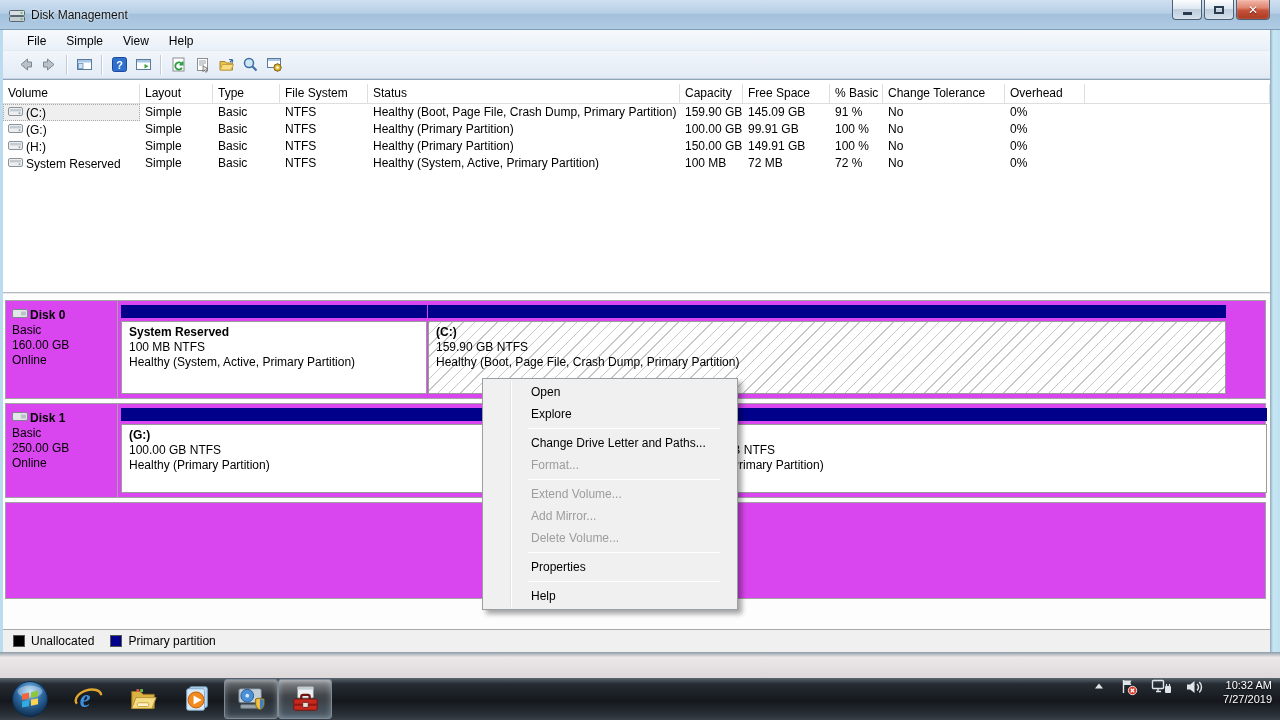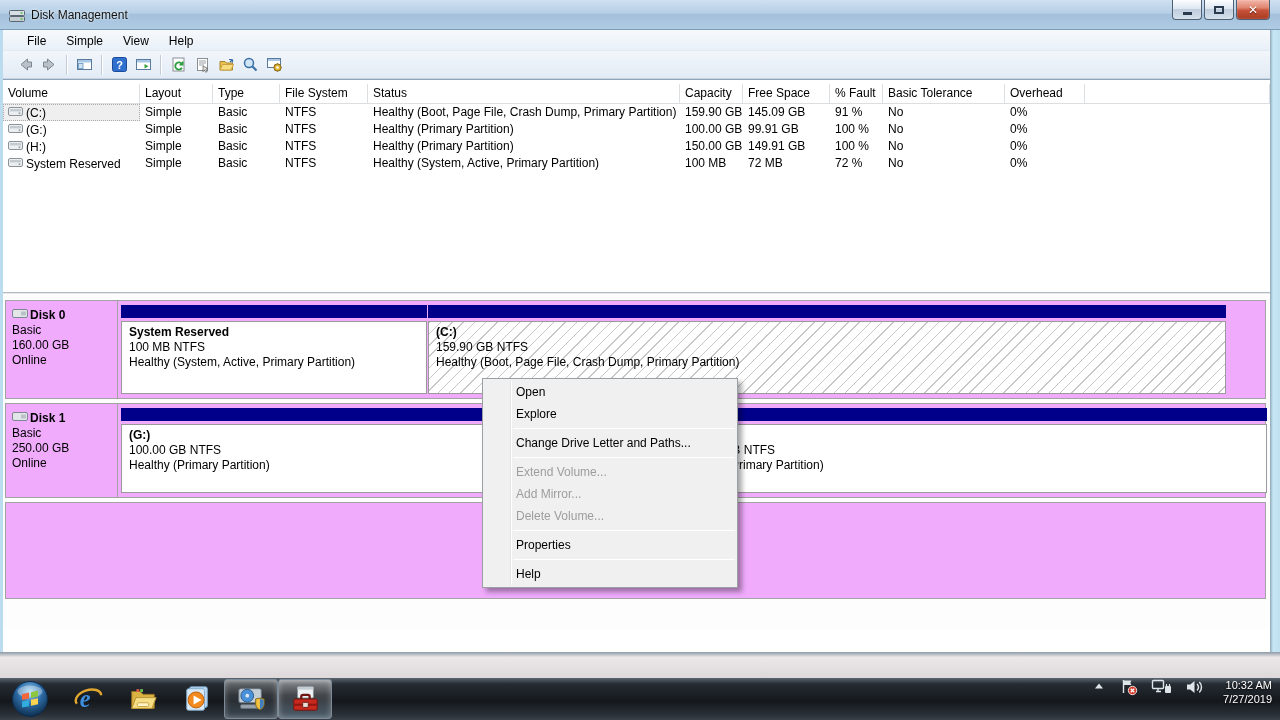--- a/index.html
+++ b/index.html
@@ -41,21 +41,21 @@
   .lv-head { height:20px; margin-top:4px; }
   .lv-head > div { border-right:1px solid #dcdfe2; border-bottom:1px solid #dcdfe2; padding:2px 0 0 5px; background:#fff; white-space:nowrap; overflow:hidden; }
   .lv-row { height:17px; }
   .lv-row > div { padding:1px 0 0 5px; white-space:nowrap; overflow:hidden; }
   .vol-cell { display:flex; align-items:center; gap:3px; }
   .vol-cell.sel { background:#efefef; outline:1px dotted #a9a9a9; outline-offset:-1px; }
 
   .splitline { position:absolute; left:0; right:0; top:212px; height:2px; background:linear-gradient(180deg,#9aa5b1,#fff); }
 
   .graph { position:absolute; left:0; right:0; top:214px; height:335px; background:#fdfdfd; }
-  .disk-row { position:absolute; left:2px; width:1261px; background:#f0abfc; border:1px solid #a3a3a3; }
+  .disk-row { position:absolute; left:2px; width:1261px; background:#d946ef; border:1px solid #a3a3a3; }
   .disk-label { position:absolute; left:0; top:0; bottom:0; width:112px; border-right:1px solid #a3a3a3; padding:7px 0 0 6px; line-height:15px; }
   .disk-label .dname { font-weight:bold; display:flex; align-items:center; gap:2px; }
   .part-area { position:absolute; left:113px; top:0; right:0; bottom:0; }
   .part { position:absolute; top:4px; bottom:4px; }
   .part .band { height:13px; background:#00008B; }
   .part .pbody { position:absolute; left:0; right:0; top:16px; bottom:0; background:#fff; border:1px solid #9a9a9a; padding:3px 0 0 7px; line-height:15px; white-space:nowrap; overflow:hidden; }
   .part.selected .pbody { background-image:repeating-linear-gradient(135deg,#c7c7c7 0 1px,rgba(0,0,0,0) 1px 8px); }
   .part .plabel { font-weight:bold; }
 
   .legendbar { position:absolute; left:0; right:0; bottom:0; height:23px; background:#f0f0f0; border-top:1px solid #a8a8a8;
@@ -63,21 +63,21 @@
   .swatch { width:12px; height:12px; border:1px solid #555; }
   .swatch.unalloc { background:#000000; }
   .swatch.primary { background:#00008B; margin-left:10px; }
 
   .glass-left { position:absolute; left:0; top:30px; bottom:68px; width:3px; background:#badcee; }
   .glass-right { position:absolute; right:0; top:30px; bottom:68px; width:10px; background:linear-gradient(90deg,#8fa8b8,#c6e6f4 30%,#bfe0ef); }
   .glass-bottom { position:absolute; left:0; right:0; bottom:42px; height:26px; background:linear-gradient(180deg,#8d9aa6,#ece7e9 20%,#ddd8da); }
 
   
   .cmenu { position:absolute; left:482px; top:378px; width:256px; background:#f0f0f0; border:1px solid #9a9fa4;
-    box-shadow:4px 4px 5px rgba(0,0,0,0.35); padding:2px 0; z-index:50; }
+    box-shadow:4px 4px 5px rgba(0,0,0,0.35); padding:2px 15px; z-index:50; }
   .cmenu::before { content:""; position:absolute; left:27px; top:2px; bottom:2px; width:1px; background:#e2e3e5; box-shadow:1px 0 0 #fff; }
   .mi { height:22px; line-height:22px; padding-left:31px; margin:0 2px; white-space:nowrap; }
   .mi.disabled { color:#9d9d9d; }
   .mi.hilite { background:linear-gradient(180deg,#f9fcfe,#e8f2fb); border:1px solid #aed1ee; border-radius:3px; padding-left:30px; line-height:20px; }
   .msep { height:1px; background:#d7d8d9; border-bottom:1px solid #fff; margin:3px 2px 3px 30px; }
 
   
   .taskbar { position:absolute; left:0; right:0; bottom:0; height:42px;
     background:linear-gradient(180deg,#5b6670 0%,#262c33 14%,#14181d 55%,#2a3037 88%,#3a4149 100%); }
   .start-orb { position:absolute; left:11px; top:2px; width:38px; height:38px; }
@@ -205,22 +205,22 @@
 
       <div class="listview">
         <div class="lv-grid lv-head">
           <div>Volume</div>
           <div>Layout</div>
           <div>Type</div>
           <div>File System</div>
           <div>Status</div>
           <div>Capacity</div>
           <div>Free Space</div>
-          <div>% Fault</div>
-          <div>Basic Tolerance</div>
+          <div>% Basic</div>
+          <div>Change Tolerance</div>
           <div>Overhead</div>
           <div></div>
         </div>
 
         <div class="lv-grid lv-row">
           <div class="vol-cell sel">
               <span class="icon"><svg width="15" height="11">
                   <rect x="0.5" y="1.5" width="14" height="8" rx="1.5" fill="#eceef0" stroke="#8a9299"></rect>
                   <rect x="2" y="3" width="11" height="2.4" fill="#c3cbd1"></rect>
                   <circle cx="11.5" cy="7.2" r="1" fill="#9aa4ab"></circle>
@@ -372,32 +372,39 @@
               </div>
             </div>
           </div>
         </div>
 
         <div class="disk-row" style="top:208px; height:97px;">
           <div class="part-area"></div>
         </div>
       </div>
 
+      <div class="legendbar">
+        <span class="swatch unalloc"></span>
+        <span>Unallocated</span>
+        <span class="swatch primary"></span>
+        <span>Primary partition</span>
+      </div>
     </div>
 
     <div class="glass-left"></div>
     <div class="glass-right"></div>
     <div class="glass-bottom"></div>
   </div>
 
   <div class="cmenu">
     <div class="mi">Open</div>
     <div class="mi">Explore</div>
     <div class="msep"></div>
     <div class="mi">Change Drive Letter and Paths...</div>
+    <div class="mi disabled">Format...</div>
     <div class="msep"></div>
     <div class="mi disabled">Extend Volume...</div>
     <div class="mi disabled">Add Mirror...</div>
     <div class="mi disabled">Delete Volume...</div>
     <div class="msep"></div>
     <div class="mi">Properties</div>
     <div class="msep"></div>
     <div class="mi">Help</div>
   </div>
 

